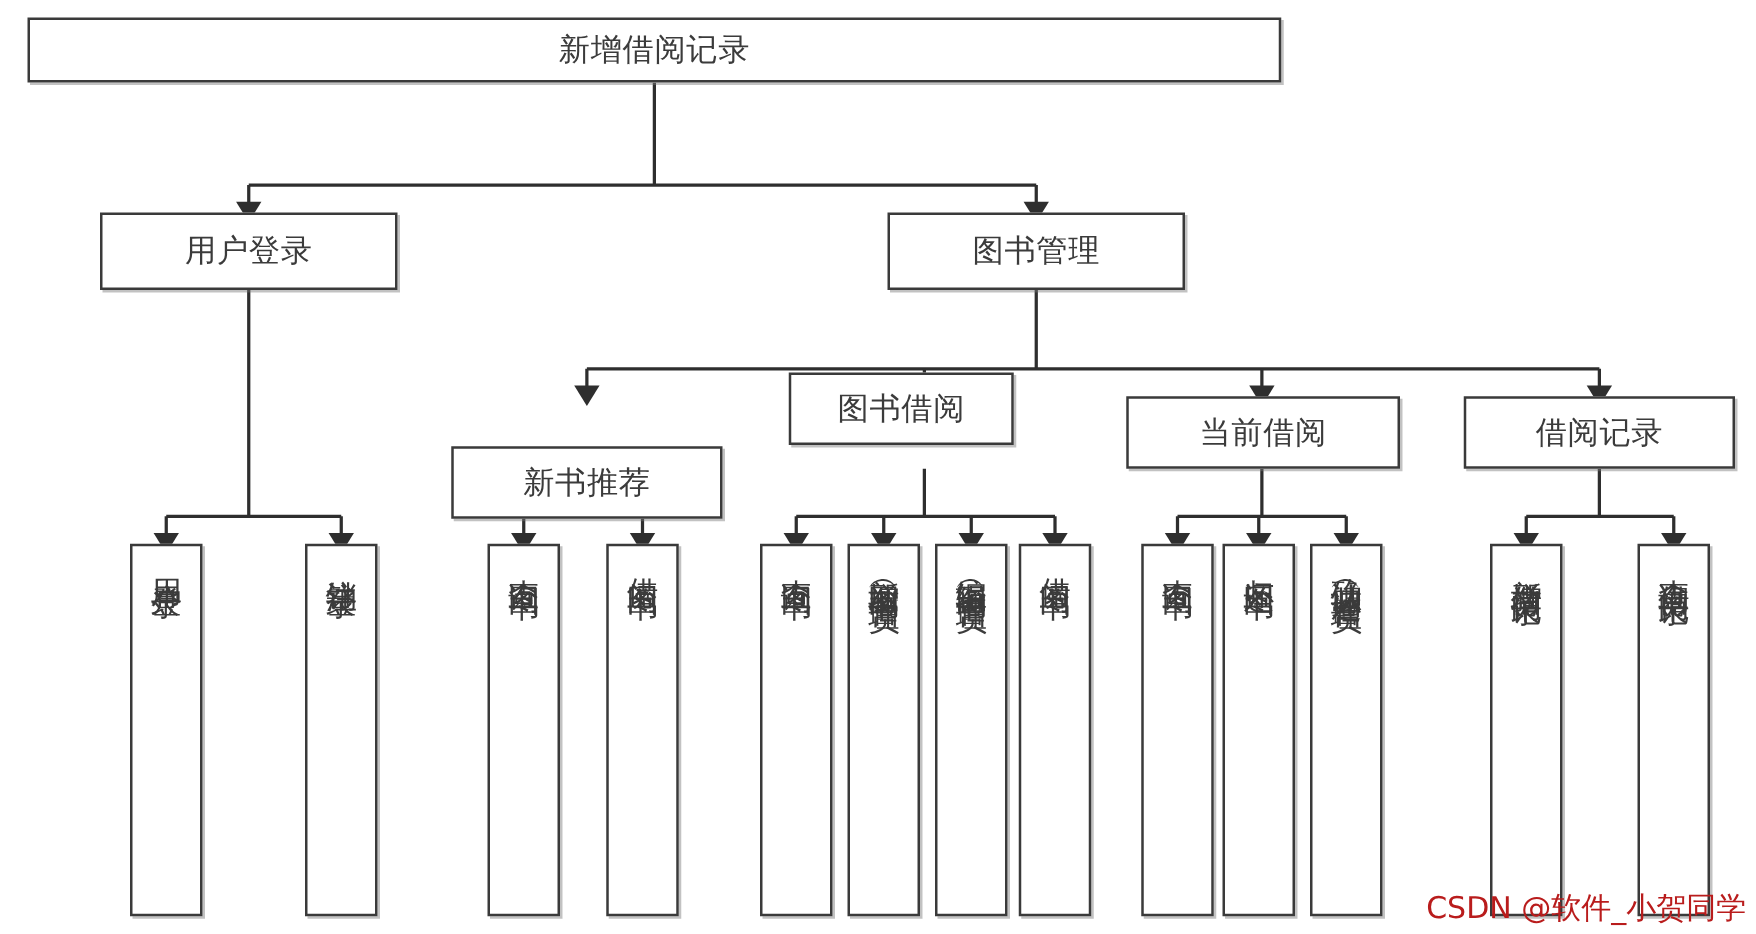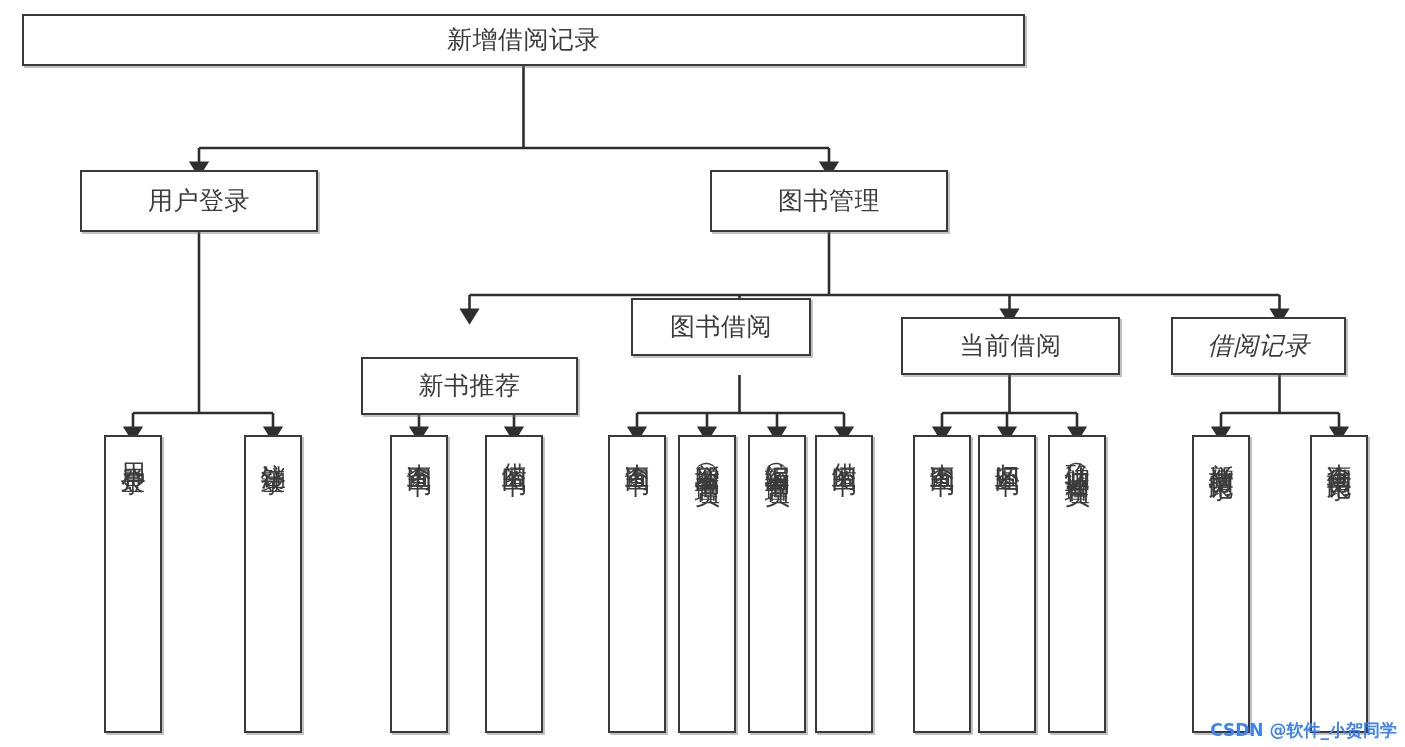--- a/index.html
+++ b/index.html
@@ -59,26 +59,25 @@
     writing-mode: vertical-rl;
     text-orientation: upright;
     font-size: 25px;
     letter-spacing: 3px;
     white-space: nowrap;
   }
   #watermark {
     position: absolute;
     right: 8px;
     bottom: 5px;
-    font-size: 17px;
-    color: #3b82f6;
+    font-size: 24px;
+    color: #b91c1c;
     font-family: "DejaVu Sans", "Liberation Sans", sans-serif;
     white-space: nowrap;
     user-select: none;
-    font-weight: bold;
   }
 </style>
 </head>
 <body>
 
 <div id="diagram-root">
 
   <svg id="edge-layer" viewBox="0 0 1405 747" width="1405" height="747" xmlns="http://www.w3.org/2000/svg">
     <defs>
       <marker id="arrowhead" markerWidth="9" markerHeight="9" refX="3.2" refY="4.2" orient="auto" markerUnits="strokeWidth">
@@ -135,21 +134,21 @@
 
   <div class="node horizontal" style="left: 361px; top: 317px; width: 217px; height: 58px; margin-top: 40px;">
     <span class="label">新书推荐</span>
   </div>
   <div class="node horizontal" style="left: 631px; top: 298px; width: 180px; height: 58px;">
     <span class="label">图书借阅</span>
   </div>
   <div class="node horizontal" style="left: 901px; top: 317px; width: 219px; height: 58px;">
     <span class="label">当前借阅</span>
   </div>
-  <div class="node horizontal" style="left: 1171px; top: 317px; width: 175px; height: 58px; font-style: italic;">
+  <div class="node horizontal" style="left: 1171px; top: 317px; width: 217px; height: 58px;">
     <span class="label">借阅记录</span>
   </div>
 
   <div class="node vertical" style="left: 104px; top: 435px; width: 58px; height: 298px;">
     <span class="label">用户登录</span>
   </div>
   <div class="node vertical" style="left: 244px; top: 435px; width: 58px; height: 298px;">
     <span class="label">注销登录</span>
   </div>
   <div class="node vertical" style="left: 390px; top: 435px; width: 58px; height: 298px;">

